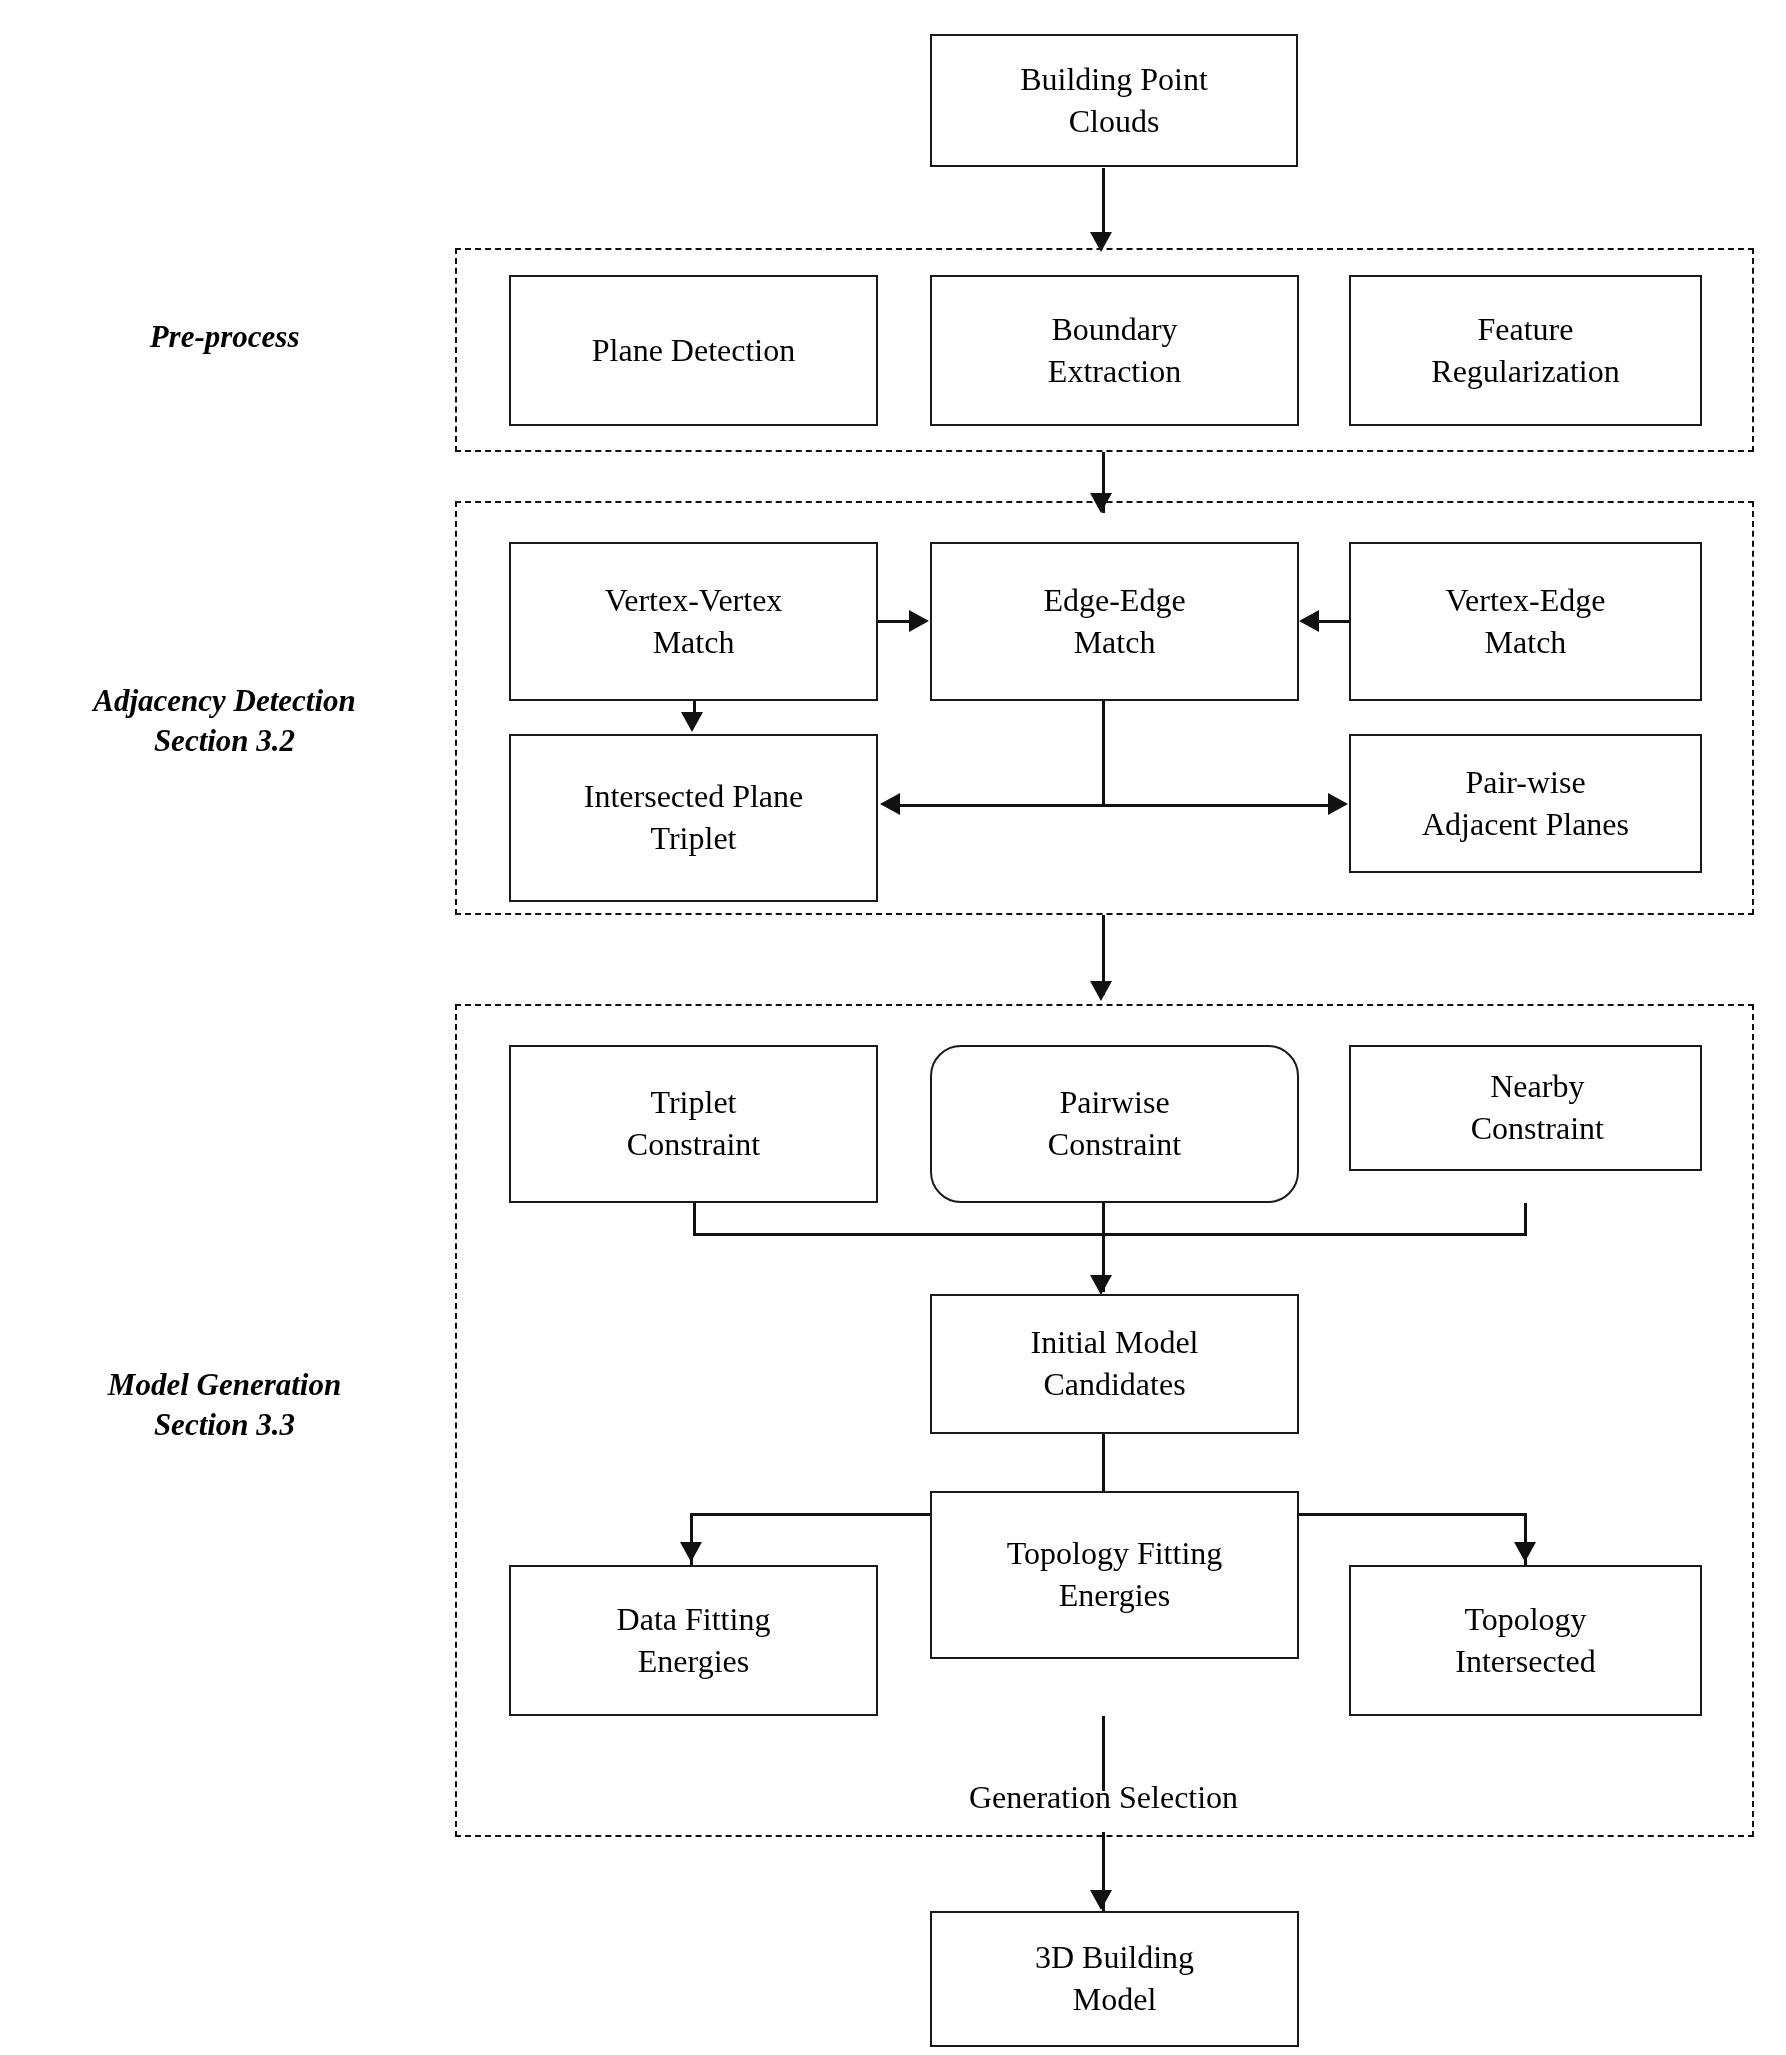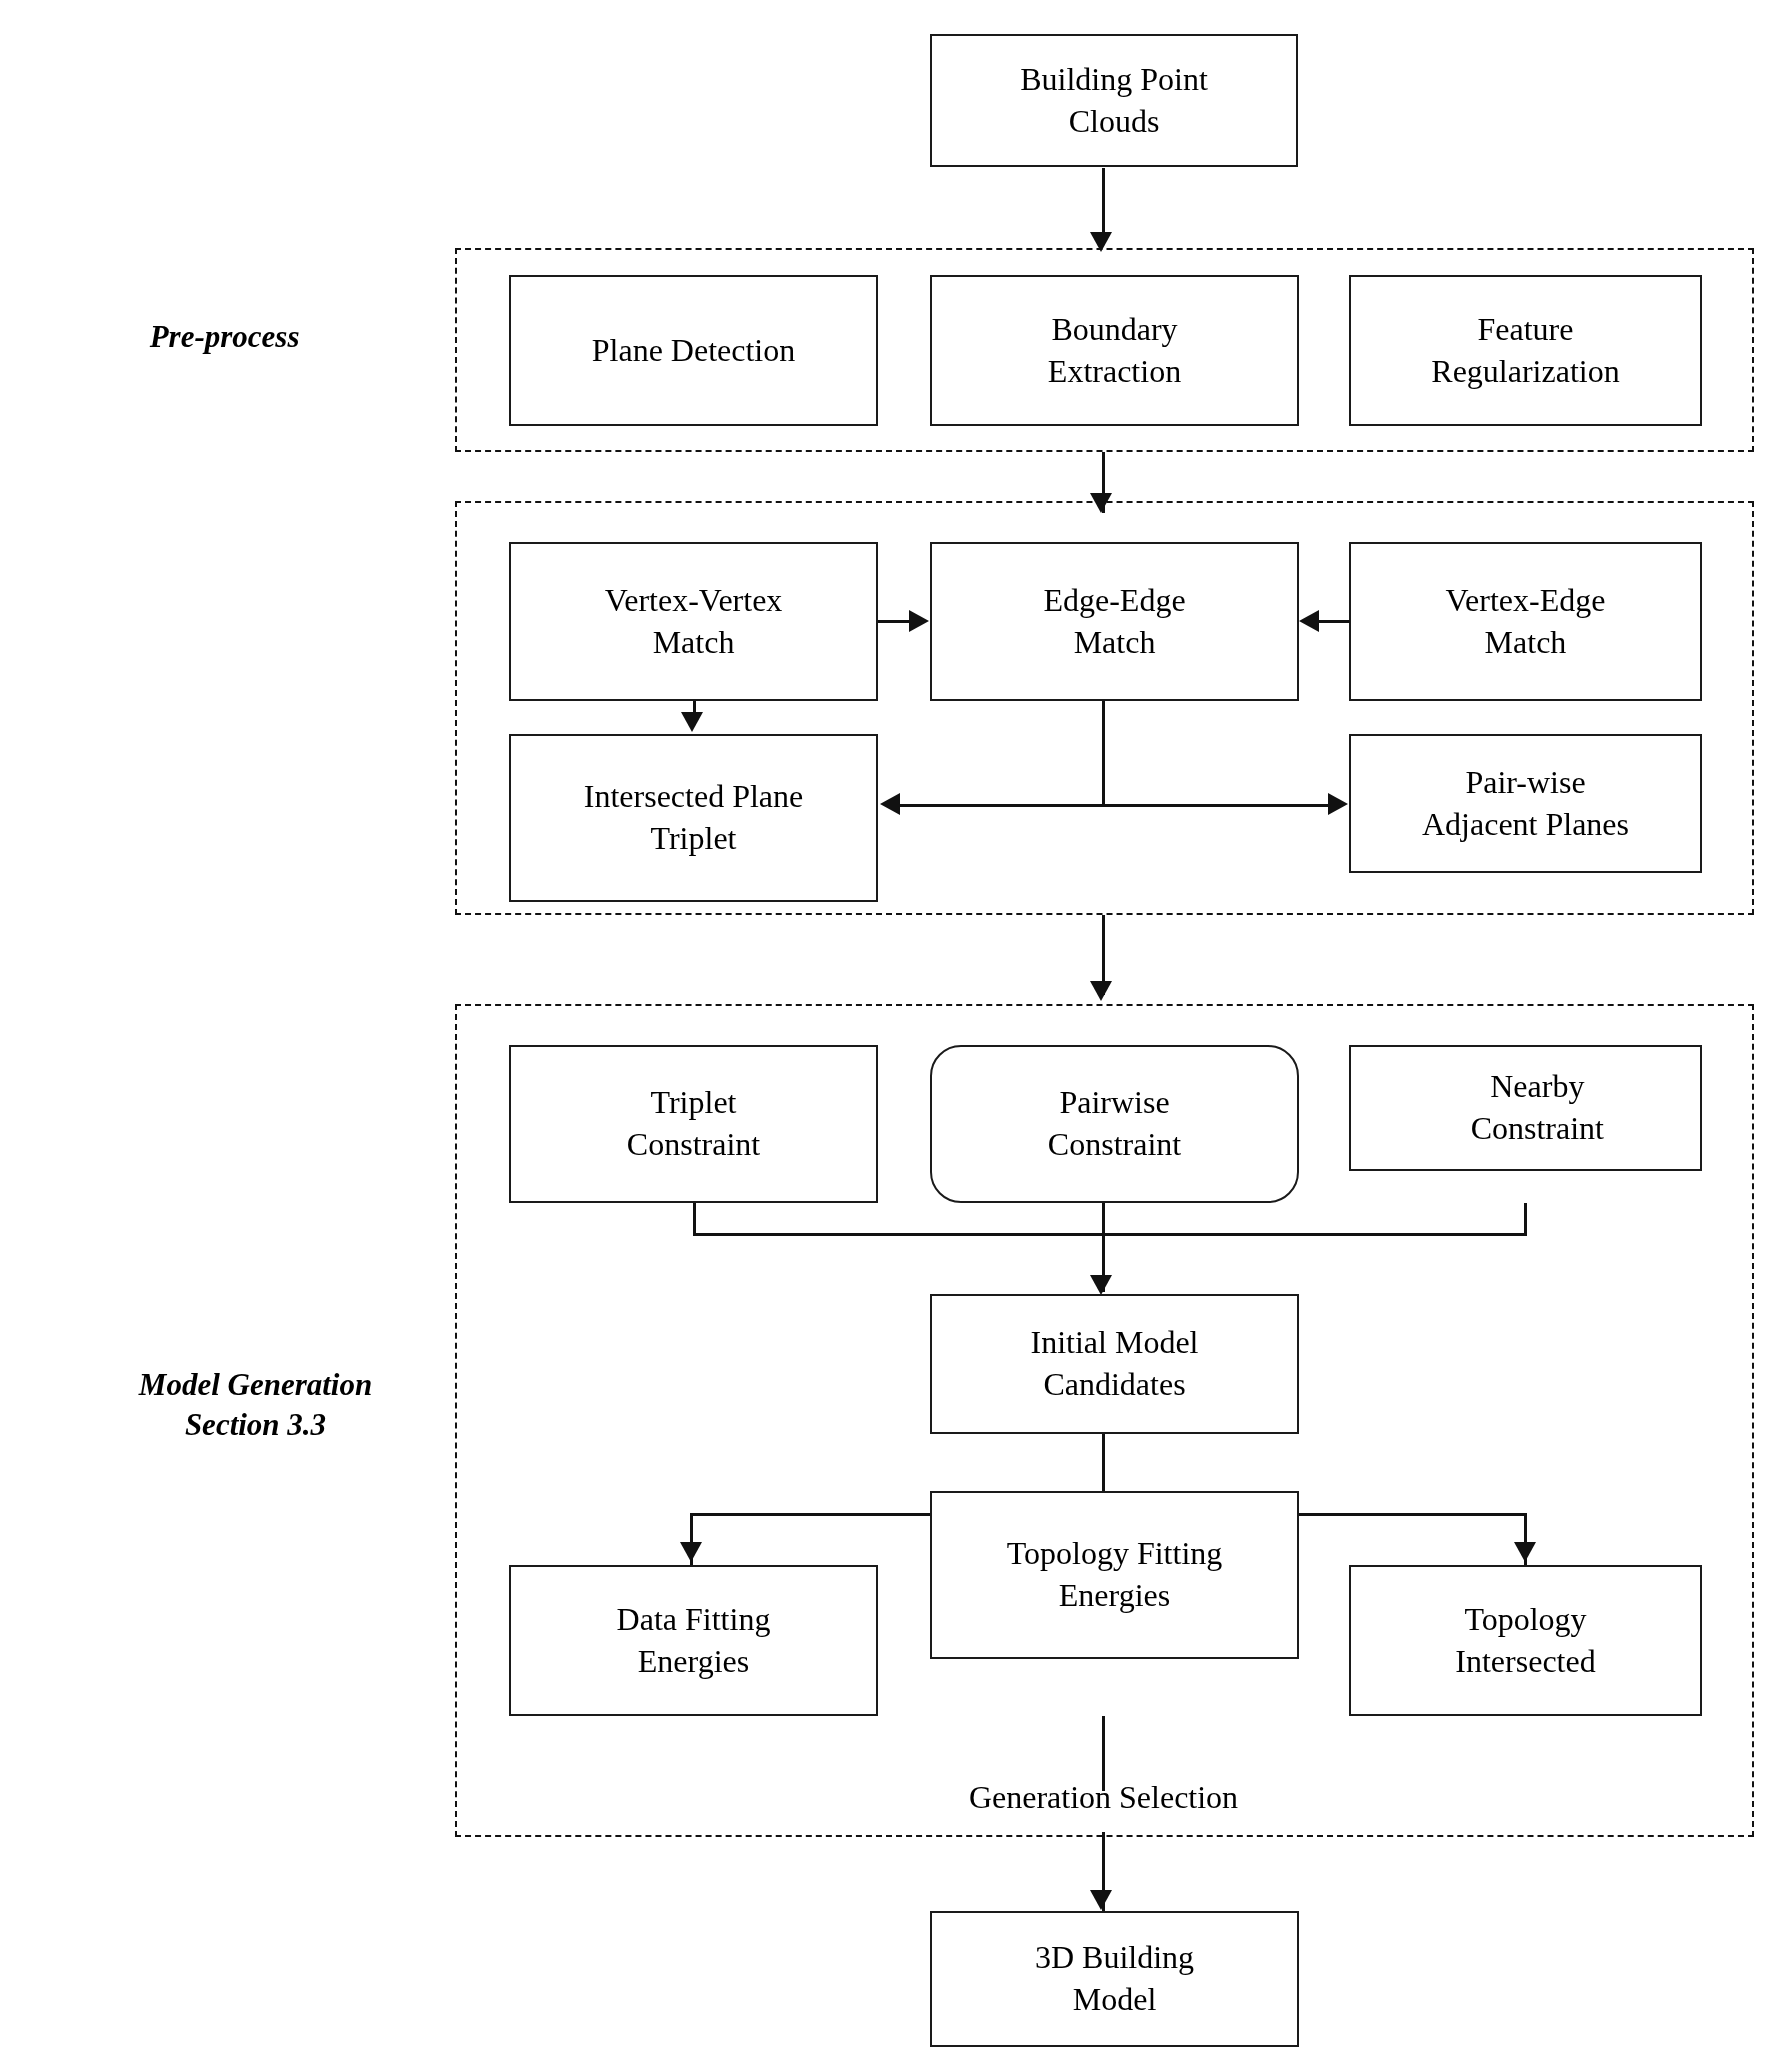--- a/index.html
+++ b/index.html
@@ -96,20 +96,22 @@
 
   <div class="node" style="left:509px;top:275px;width:369px;height:151px;">Plane Detection</div>
   <div class="node" style="left:930px;top:275px;width:369px;height:151px;">Boundary
 Extraction</div>
   <div class="node" style="left:1349px;top:275px;width:353px;height:151px;">Feature
 Regularization</div>
 
   <div class="vline" style="left:1102px;top:452px;height:61px;"></div>
   <div class="ar-down" style="left:1090px;top:493px;"></div>
 
+  <div class="sec-label" style="left:0px;top:681px;width:449px;">Adjacency Detection
+Section 3.2</div>
 
   <div class="dashed" style="left:455px;top:501px;width:1299px;height:414px;"></div>
 
   <div class="node" style="left:509px;top:542px;width:369px;height:159px;">Vertex-Vertex
 Match</div>
   <div class="node" style="left:930px;top:542px;width:369px;height:159px;">Edge-Edge
 Match</div>
   <div class="node" style="left:1349px;top:542px;width:353px;height:159px;">Vertex-Edge
 Match</div>
 
@@ -129,21 +131,21 @@
 
   <div class="vline" style="left:1102px;top:701px;height:104px;"></div>
 
   <div class="hline" style="left:899px;top:804px;width:436px;"></div>
   <div class="ar-left" style="left:880px;top:793px;"></div>
   <div class="ar-right" style="left:1328px;top:793px;"></div>
 
   <div class="vline" style="left:1102px;top:915px;height:80px;"></div>
   <div class="ar-down" style="left:1090px;top:981px;"></div>
 
-  <div class="sec-label" style="left:7px;top:1365px;width:449px;padding-left:24px;">Model Generation
+  <div class="sec-label" style="left:0px;top:1365px;width:449px;">Model Generation
 Section 3.3</div>
 
   <div class="dashed" style="left:455px;top:1004px;width:1299px;height:833px;"></div>
 
   <div class="node" style="left:509px;top:1045px;width:369px;height:158px;">Triplet
 Constraint</div>
   <div class="node" style="left:930px;top:1045px;width:369px;height:158px;border-radius:31px;">Pairwise
 Constraint</div>
   <div class="node" style="left:1349px;top:1045px;width:353px;height:126px;padding-left:29px;">Nearby
 Constraint</div>

